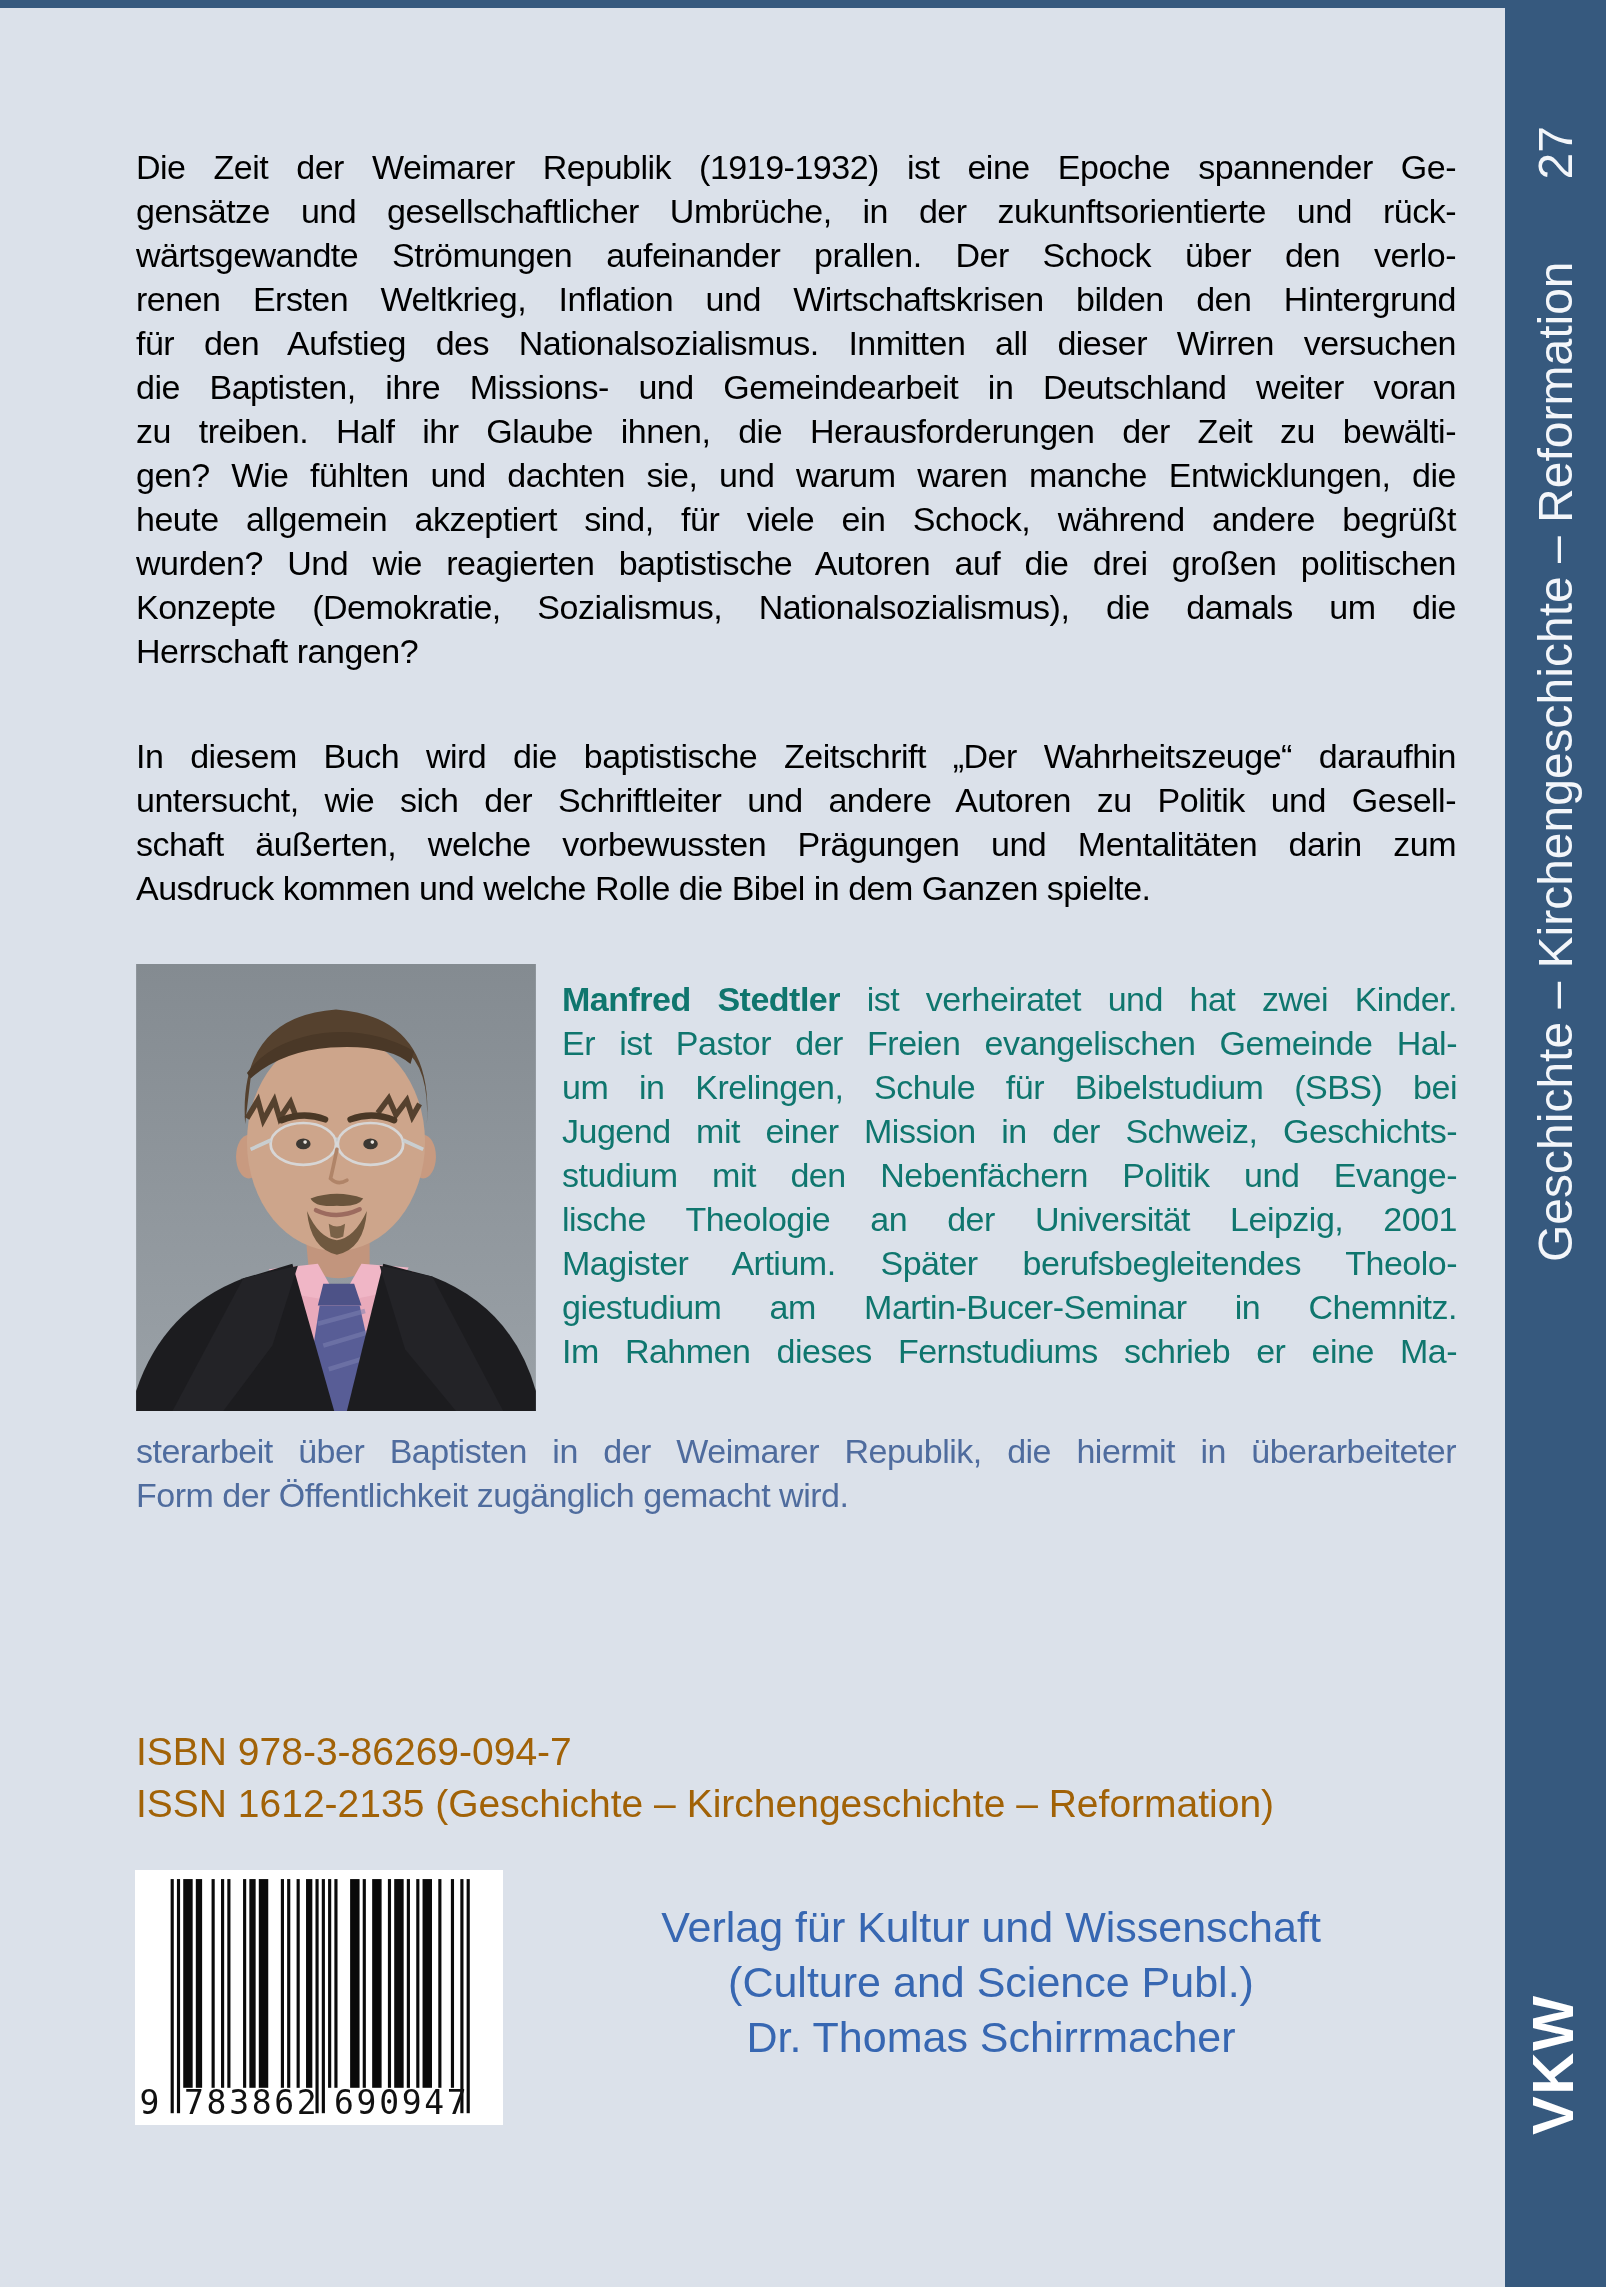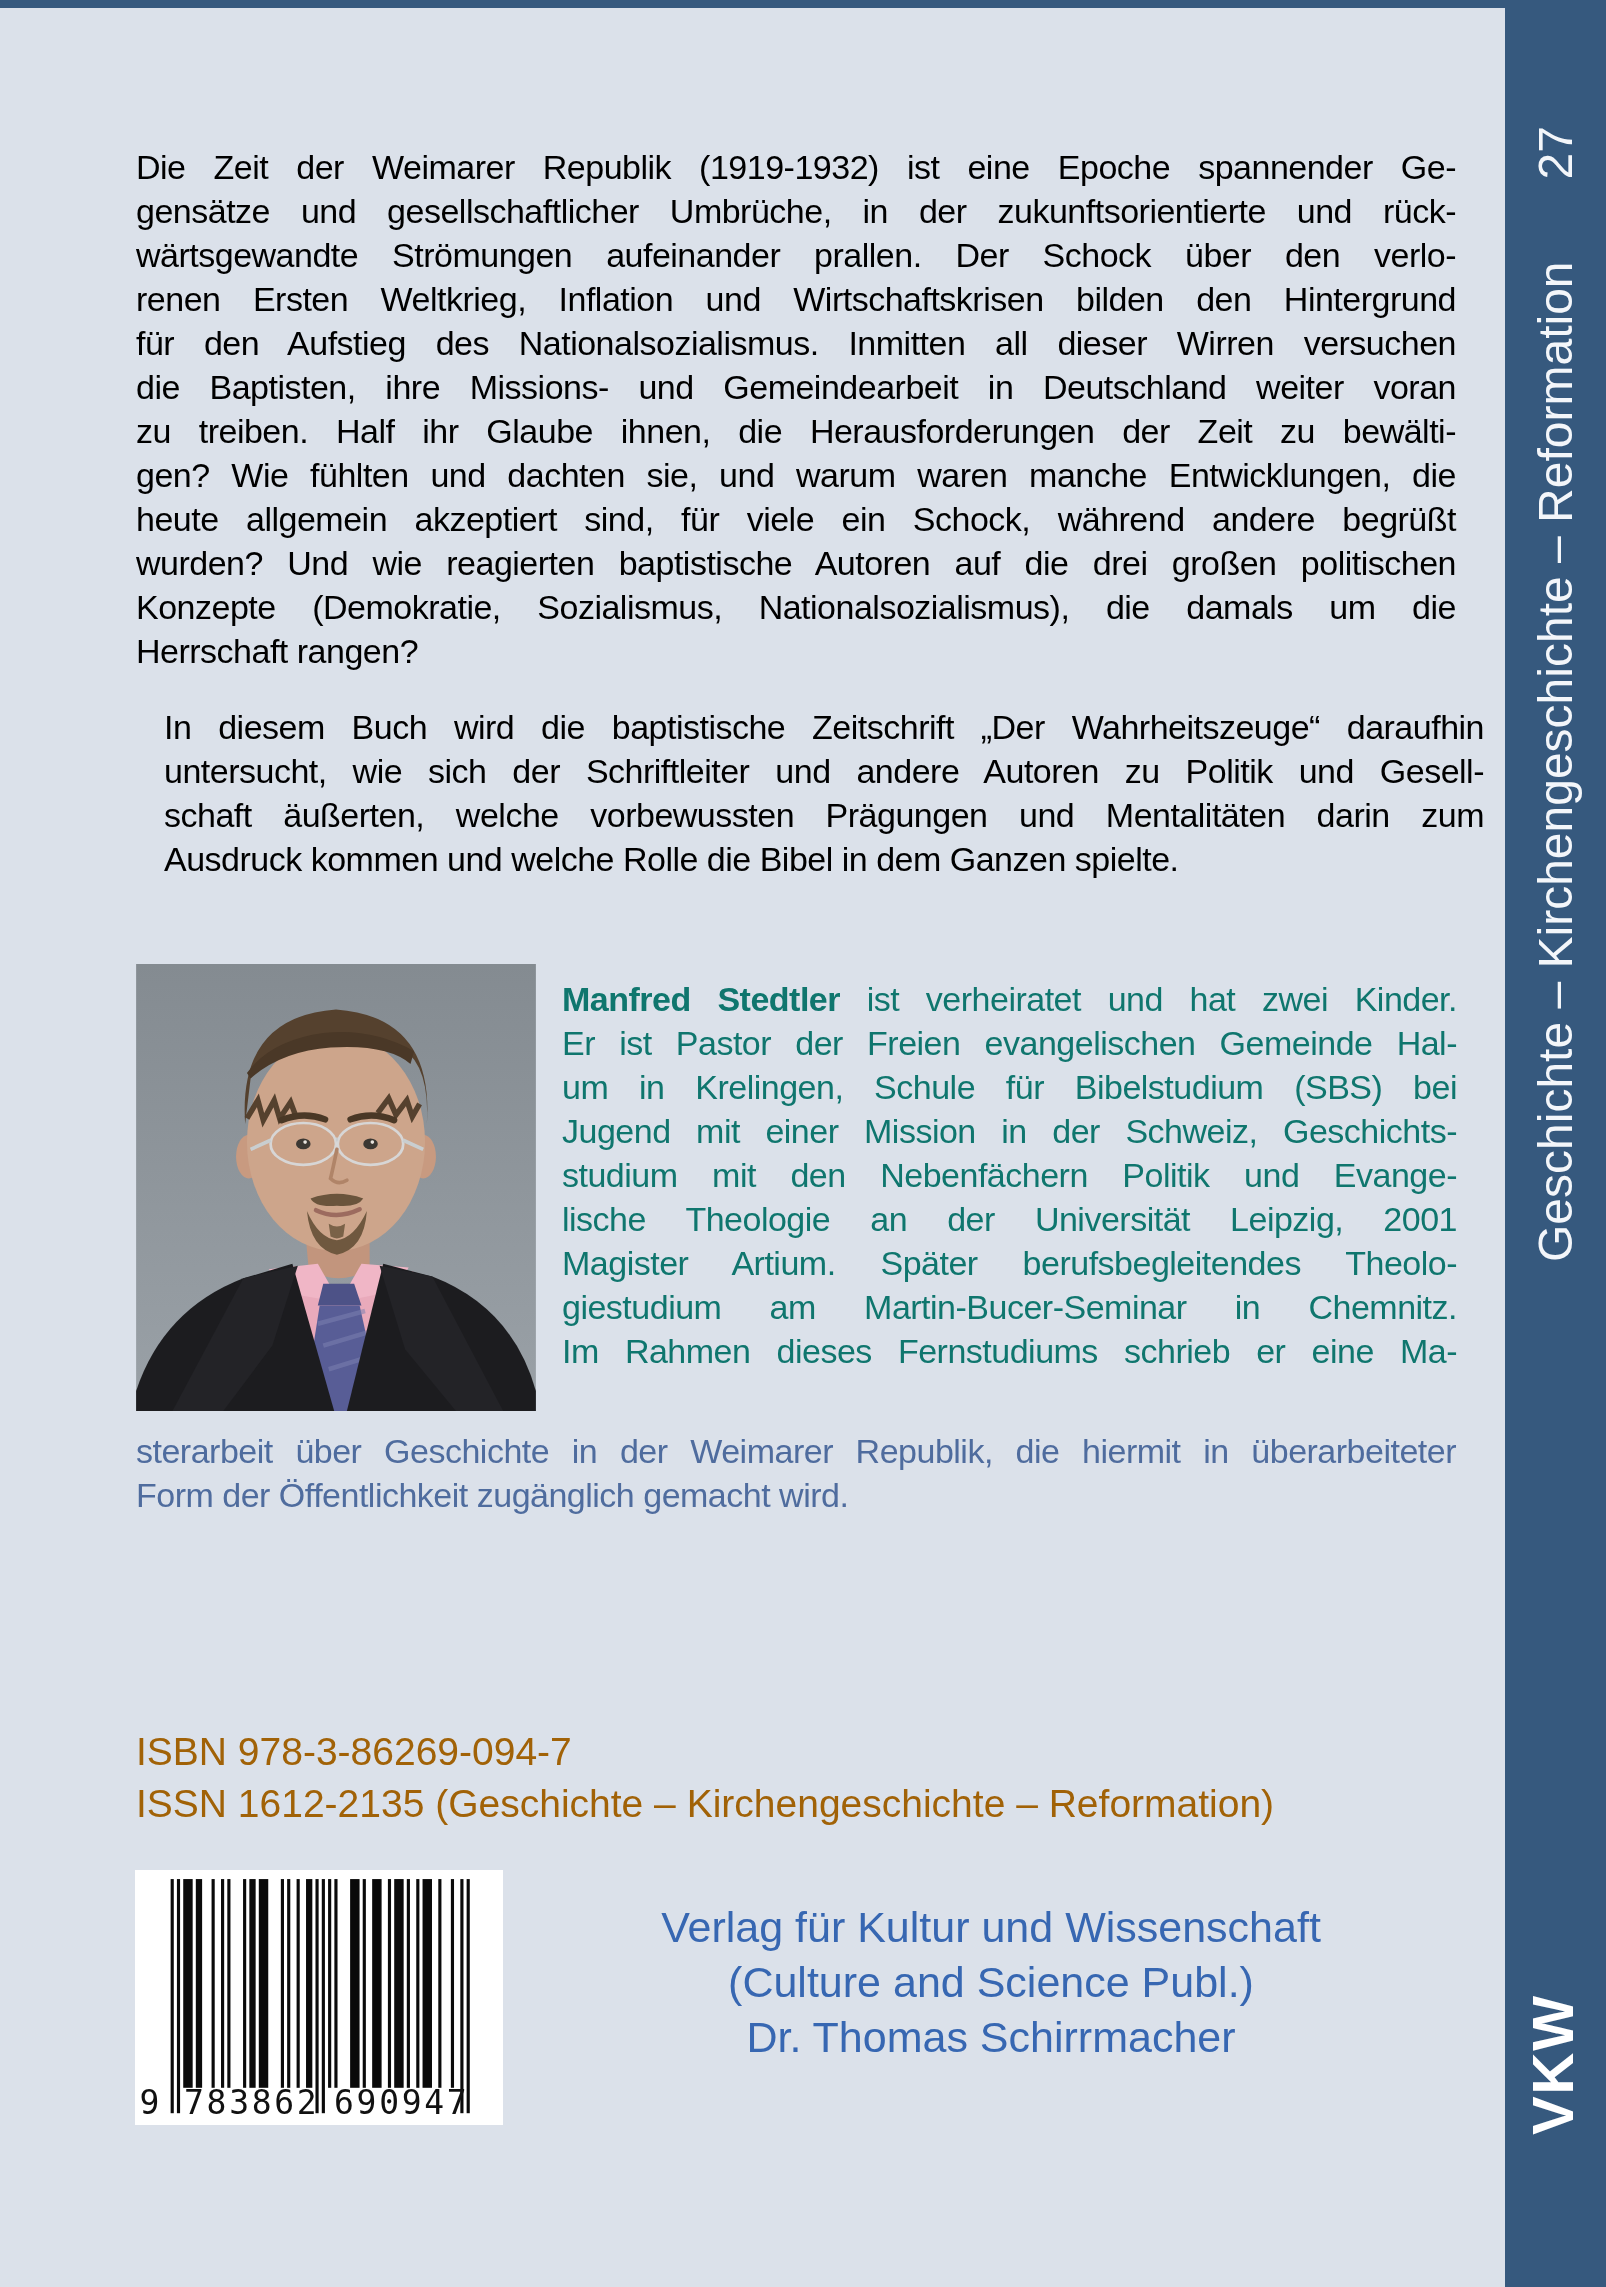--- a/index.html
+++ b/index.html
@@ -19,21 +19,21 @@
   .vkw{
     position:absolute;left:1519px;top:2135px;width:145px;height:69px;
     transform:rotate(-90deg);transform-origin:0 0;
     color:#ffffff;font-size:58px;font-weight:700;letter-spacing:1.8px;white-space:nowrap;
   }
   .blurb{position:absolute;left:136px;width:1320px;color:#000000;font-size:34px;letter-spacing:-0.5px;}
   .blurb .line{height:44px;line-height:44px;overflow:visible;white-space:nowrap0;}
   .jl{text-align:justify;text-align-last:justify;}
   .ll{text-align:left;text-align-last:left;}
   #blurb1{top:145px;}
-  #blurb2{top:705px;margin-left:28px;}
+  #blurb2{top:734px;}
   .bio-col{position:absolute;left:562px;top:977px;width:895px;color:#0f766e;font-size:34px;letter-spacing:-0.5px;}
   .bio-col .line{height:44px;line-height:44px;}
   .bio-full{position:absolute;left:136px;top:1429px;width:1320px;color:#4f6c9e;font-size:34px;letter-spacing:-0.5px;}
   .bio-full .line{height:44px;line-height:44px;}
   .b{font-weight:700;}
   .photo-wrap{position:absolute;left:136px;top:964px;width:400px;height:447px;}
   .isbn-block{position:absolute;left:136px;top:1726px;width:1320px;color:#a16207;font-size:39px;}
   .isbn-block .line{height:52px;line-height:52px;}
   .barcode{position:absolute;left:135px;top:1870px;width:368px;height:255px;background:#ffffff;}
   .barcode svg{position:absolute;left:0;top:0;}
@@ -137,21 +137,21 @@
     <div class="line jl">Er ist Pastor der Freien evangelischen Gemeinde Hal-</div>
     <div class="line jl">um in Krelingen, Schule für Bibelstudium (SBS) bei</div>
     <div class="line jl">Jugend mit einer Mission in der Schweiz, Geschichts-</div>
     <div class="line jl">studium mit den Nebenfächern Politik und Evange-</div>
     <div class="line jl">lische Theologie an der Universität Leipzig, 2001</div>
     <div class="line jl">Magister Artium. Später berufsbegleitendes Theolo-</div>
     <div class="line jl">giestudium am Martin-Bucer-Seminar in Chemnitz.</div>
     <div class="line jl">Im Rahmen dieses Fernstudiums schrieb er eine Ma-</div>
   </div>
   <div class="bio-full">
-    <div class="line jl">sterarbeit über Geschichte in der Weimarer Republik, die hiermit in überarbeiteter</div>
+    <div class="line jl">sterarbeit über Baptisten in der Weimarer Republik, die hiermit in überarbeiteter</div>
     <div class="line ll">Form der Öffentlichkeit zugänglich gemacht wird.</div>
   </div>
 
   <div class="isbn-block">
     <div class="line">ISBN 978-3-86269-094-7</div>
     <div class="line">ISSN 1612-2135 (Geschichte – Kirchengeschichte – Reformation)</div>
   </div>
 
   <div class="barcode">
     <svg width="368" height="255" viewBox="0 0 405 281" xmlns="http://www.w3.org/2000/svg">

